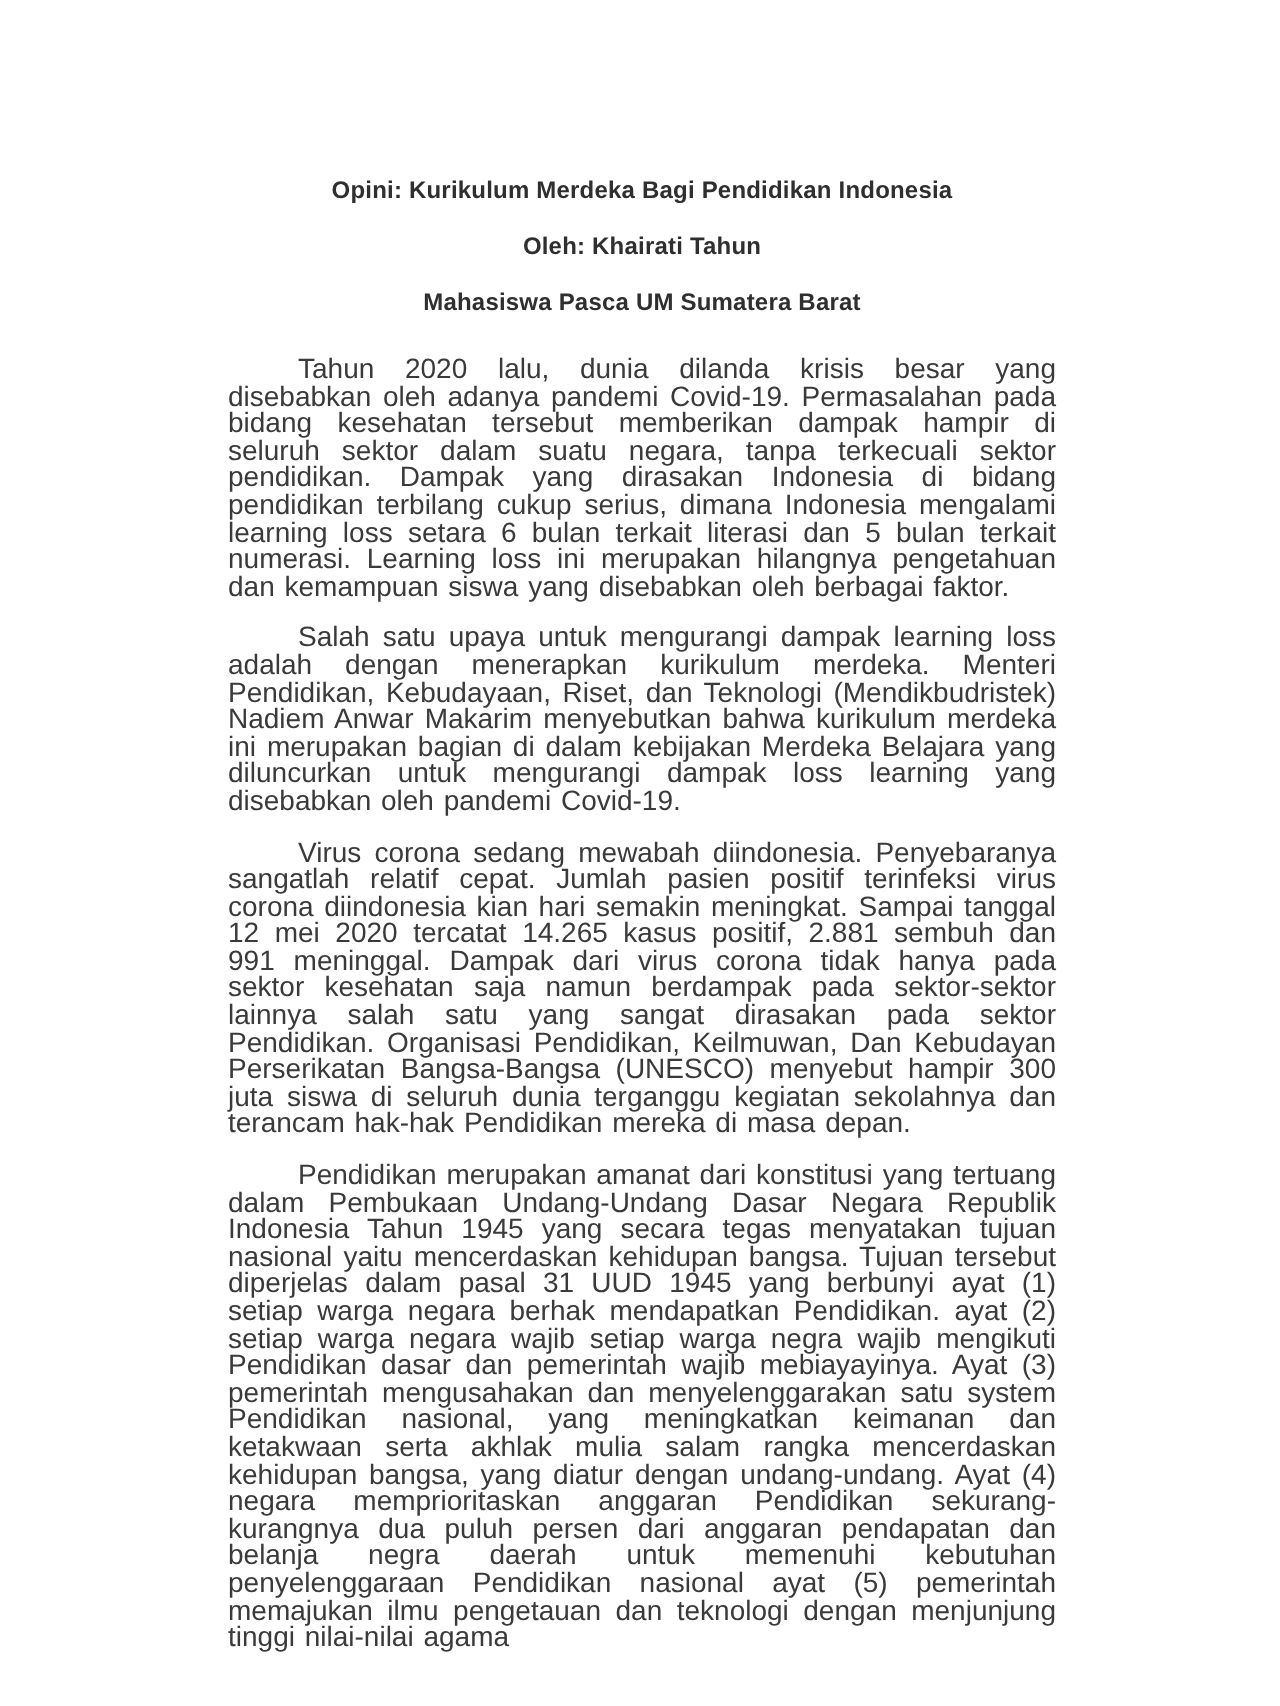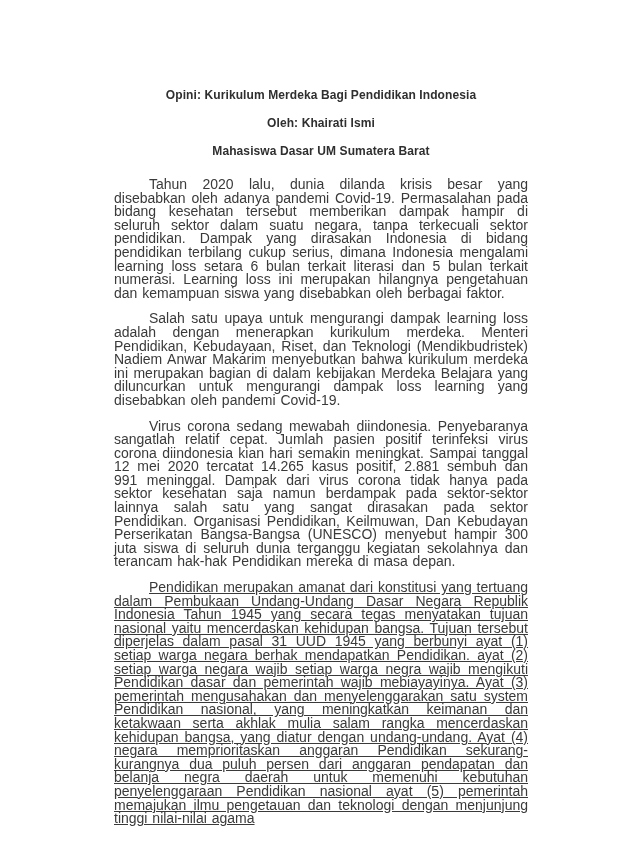--- a/index.html
+++ b/index.html
@@ -47,31 +47,30 @@
     margin: 0 0 12px 0;
     font-size: 14px;
     line-height: 13.6px;
     text-align: justify;
     text-indent: 35px;
     color: #3a3a3a;
     word-spacing: 1px;
   }
   .doc-body p:last-child {
     margin-bottom: 0;
-    text-decoration: underline;
   }
 </style>
 </head>
 <body>
 
 <div class="doc-page">
   <div class="doc-content">
     <div class="doc-heading">Opini: Kurikulum Merdeka Bagi Pendidikan Indonesia</div>
-    <div class="doc-heading">Oleh: Khairati Ismi</div>
-    <div class="doc-heading">Mahasiswa Dasar UM Sumatera Barat</div>
+    <div class="doc-heading">Oleh: Khairati Tahun</div>
+    <div class="doc-heading">Mahasiswa Pasca UM Sumatera Barat</div>
 
     <div class="doc-body">
       <p>Tahun 2020 lalu, dunia dilanda krisis besar yang disebabkan oleh adanya pandemi Covid-19. Permasalahan pada bidang kesehatan tersebut memberikan dampak hampir di seluruh sektor dalam suatu negara, tanpa terkecuali sektor pendidikan. Dampak yang dirasakan Indonesia di bidang pendidikan terbilang cukup serius, dimana Indonesia mengalami learning loss setara 6 bulan terkait literasi dan 5 bulan terkait numerasi. Learning loss ini merupakan hilangnya pengetahuan dan kemampuan siswa yang disebabkan oleh berbagai faktor.</p>
       <p>Salah satu upaya untuk mengurangi dampak learning loss adalah dengan menerapkan kurikulum merdeka. Menteri Pendidikan, Kebudayaan, Riset, dan Teknologi (Mendikbudristek) Nadiem Anwar Makarim menyebutkan bahwa kurikulum merdeka ini merupakan bagian di dalam kebijakan Merdeka Belajara yang diluncurkan untuk mengurangi dampak loss learning yang disebabkan oleh pandemi Covid-19.</p>
       <p>Virus corona sedang mewabah diindonesia. Penyebaranya sangatlah relatif cepat. Jumlah pasien positif terinfeksi virus corona diindonesia kian hari semakin meningkat. Sampai tanggal 12 mei 2020 tercatat 14.265 kasus positif, 2.881 sembuh dan 991 meninggal. Dampak dari virus corona tidak hanya pada sektor kesehatan saja namun berdampak pada sektor-sektor lainnya salah satu yang sangat dirasakan pada sektor Pendidikan. Organisasi Pendidikan, Keilmuwan, Dan Kebudayan Perserikatan Bangsa-Bangsa (UNESCO)  menyebut hampir 300 juta siswa di seluruh dunia terganggu kegiatan sekolahnya dan terancam hak-hak Pendidikan mereka di masa depan.</p>
       <p>Pendidikan merupakan amanat dari konstitusi yang tertuang dalam Pembukaan Undang-Undang Dasar Negara Republik Indonesia Tahun 1945 yang secara tegas menyatakan tujuan nasional yaitu mencerdaskan kehidupan bangsa. Tujuan tersebut diperjelas dalam pasal 31 UUD 1945 yang berbunyi ayat (1) setiap warga negara berhak mendapatkan Pendidikan. ayat (2) setiap warga negara wajib setiap warga negra wajib mengikuti Pendidikan dasar dan pemerintah wajib mebiayayinya. Ayat (3) pemerintah mengusahakan dan menyelenggarakan satu system Pendidikan nasional, yang meningkatkan keimanan dan ketakwaan serta akhlak mulia salam rangka mencerdaskan kehidupan bangsa, yang diatur dengan undang-undang. Ayat (4) negara memprioritaskan anggaran Pendidikan sekurang-kurangnya dua puluh persen dari anggaran pendapatan dan belanja negra daerah untuk memenuhi kebutuhan penyelenggaraan Pendidikan nasional ayat (5) pemerintah memajukan ilmu pengetauan dan teknologi dengan menjunjung tinggi nilai-nilai agama</p>
     </div>
   </div>
 </div>
 

